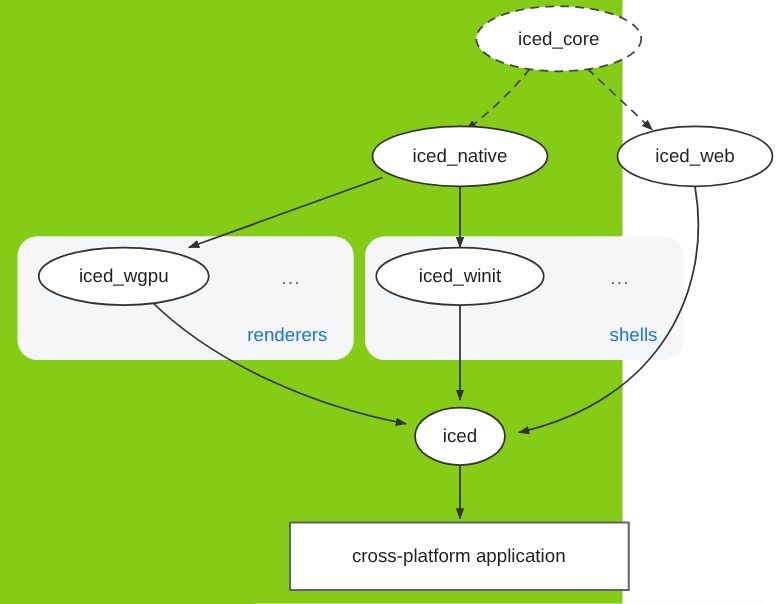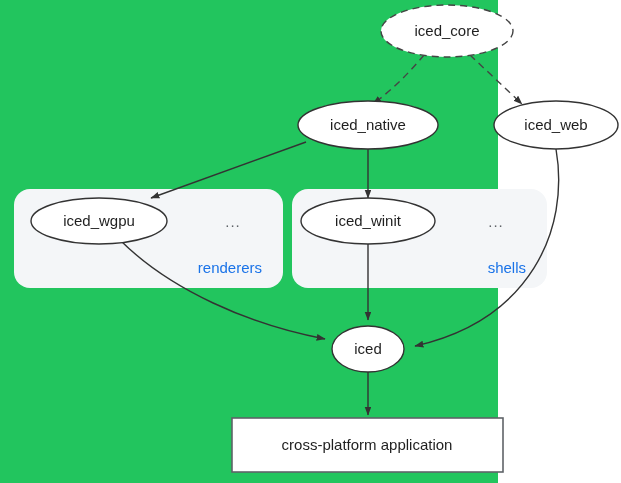--- a/index.html
+++ b/index.html
@@ -10,21 +10,21 @@
   body {
     width: 621px;
     height: 483px;
     font-family: "Liberation Sans", sans-serif;
     overflow: hidden;
   }
   #diagram-root {
     position: relative;
     width: 498px;
     height: 483px;
-    background: #22c55e;
+    background: #84cc16;
   }
   svg.diagram-canvas {
     position: absolute;
     top: 0;
     left: 0;
     width: 621px;
     height: 483px;
     display: block;
   }
   .node-label {

